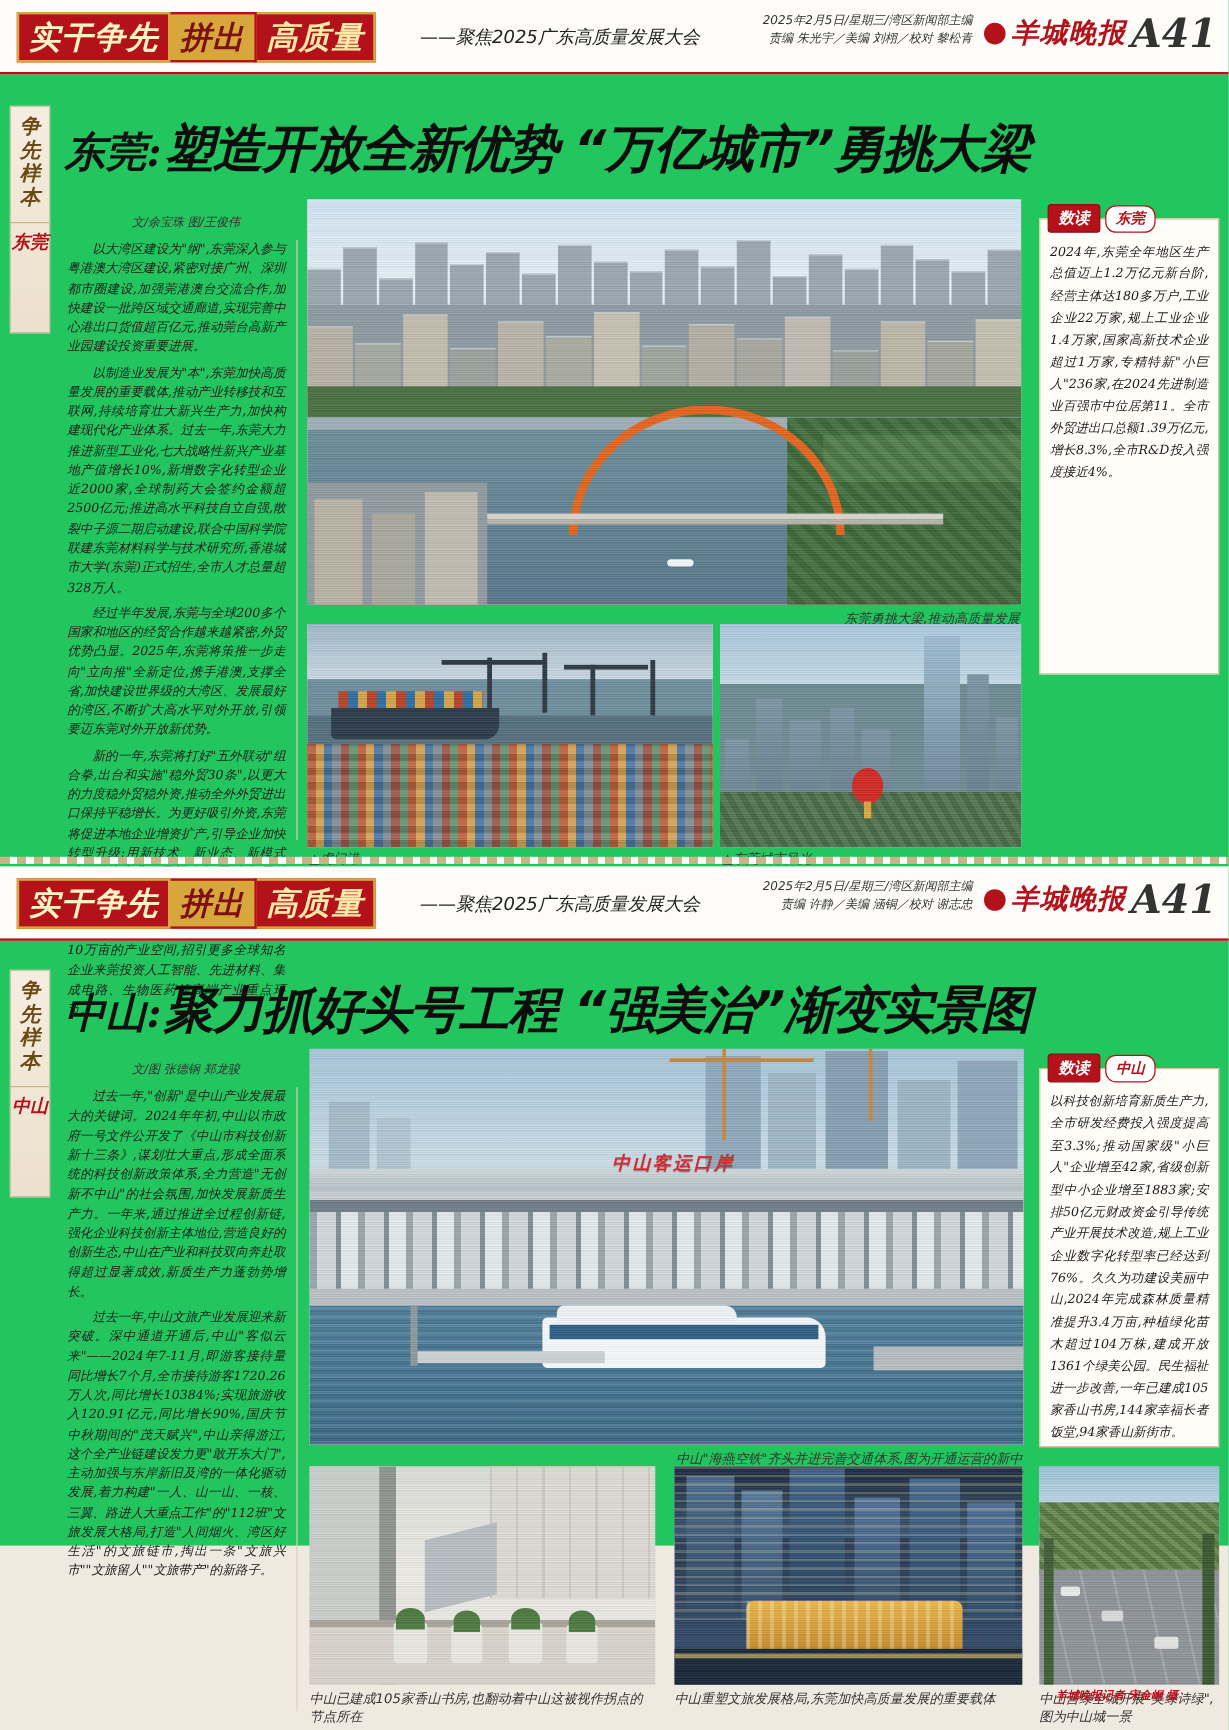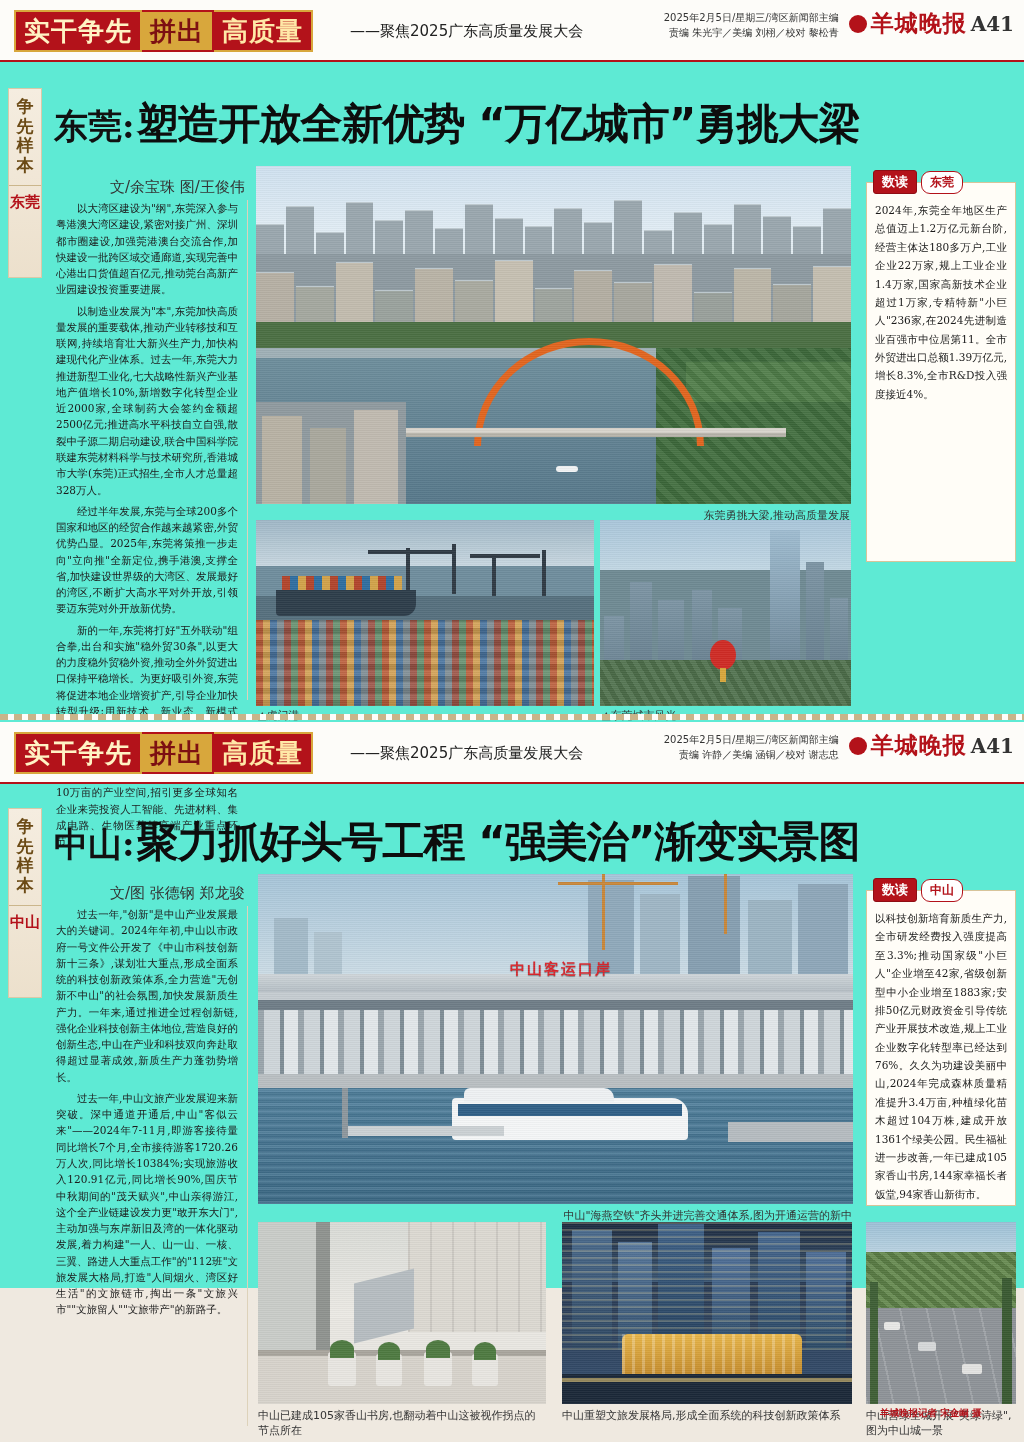--- a/index.html
+++ b/index.html
@@ -7,21 +7,22 @@
   body {
     width:1024px; height:1442px;
     background:#efe9e0;
     font-family:"DejaVu Sans","Liberation Sans",sans-serif;
     color:#1a1a1a;
     position:relative;
     overflow:hidden;
   }
   .page {
     position:absolute; left:0; top:0; width:1024px; height:1288px;
-    background:#5eead4;
+    background:#22c55e;
+    font-style:italic;
   }
   
   .half { position:absolute; left:0; width:1024px; }
   .half.top { top:0; height:722px; }
   .half.bottom { top:722px; height:720px; }
 
   
   .masthead {
     position:absolute; left:0; top:0; width:1024px; height:62px;
     background:#fdfcf9;
@@ -53,21 +54,21 @@
   .mast-right {
     position:absolute; right:10px; top:8px; text-align:right;
     display:flex; align-items:flex-start; gap:10px;
   }
   .mast-meta { font-size:10px; line-height:1.5; color:#333; text-align:right; padding-top:2px;}
   .paper-brand { display:flex; align-items:center; gap:4px; }
   .paper-name {
     font-size:23px; font-weight:bold; color:#b3121a; letter-spacing:1px;
     font-family:"DejaVu Serif","Liberation Serif",serif;
   }
-  .paper-page { font-size:20px; color:#333; font-weight:bold; font-family:"DejaVu Serif",serif;}
+  .paper-page { font-size:33px; color:#333; font-weight:bold; font-family:"DejaVu Serif",serif;}
   .brand-dot {
     width:18px;height:18px;border-radius:50%;background:#b3121a;
     display:inline-block;
   }
 
   
   .vtag {
     position:absolute; left:8px; width:34px;
     background:linear-gradient(180deg,#f5ede0,#ece0cc);
     border:1px solid #d9c9a8;
@@ -89,21 +90,21 @@
     font-family:"DejaVu Serif","Liberation Serif",serif;
     margin-right:2px;
   }
   .hl-main {
     font-size:42px; font-weight:bold; color:#0d0d0d;
     font-family:"DejaVu Sans","Liberation Sans",sans-serif;
     letter-spacing:-1px;
   }
 
   
-  .byline { position:absolute; font-size:15px; color:#333; }
+  .byline { position:absolute; font-size:10px; color:#333; }
 
   
   .bodycol {
     position:absolute;
     font-size:10.5px; line-height:1.55; color:#1b1b1b;
     text-align:justify;
     font-family:"DejaVu Serif","Liberation Serif",serif;
     column-gap:10px;
   }
   .bodycol p { margin:0 0 5px 0; text-indent:2em; }
@@ -495,21 +496,21 @@
       <div style="position:absolute;left:0;top:0;width:100%;height:128px;
         background:repeating-linear-gradient(0deg,rgba(255,235,170,.22) 0 2px,transparent 2px 7px);"></div>
 
       <div style="position:absolute;left:60px;top:112px;width:180px;height:44px;background:linear-gradient(180deg,#e8b64a,#c1882a);border-radius:6px 6px 0 0;"></div>
       <div style="position:absolute;left:60px;top:112px;width:180px;height:44px;
         background:repeating-linear-gradient(90deg,rgba(255,255,255,.25) 0 3px,transparent 3px 10px);"></div>
       <div style="position:absolute;left:0;top:152px;width:100%;height:30px;background:#1b2838;"></div>
       <div style="position:absolute;left:0;top:156px;width:100%;height:4px;background:#e9c978;opacity:.6;"></div>
       <div class="noise"></div>
     </div>
-    <div class="cap" style="left:562px; top:686px; width:290px;">中山重塑文旅发展格局,形成全面系统的科技创新政策体系</div>
+    <div class="cap" style="left:562px; top:686px; width:290px;">中山重塑文旅发展格局,东莞加快高质量发展的重要载体</div>
 
     <div class="photo ph7" style="left:866px; top:500px; width:150px; height:182px;">
       <div class="sky"></div>
       <div style="position:absolute;left:0;top:0;width:100%;height:54px;background:linear-gradient(180deg,#9dc0d6,#cfe0e9);"></div>
       <div style="position:absolute;left:0;top:30px;width:100%;height:60px;background:#5f8448;"></div>
       <div style="position:absolute;left:0;top:30px;width:100%;height:60px;
         background:repeating-linear-gradient(40deg,rgba(255,255,255,.08) 0 4px,rgba(0,0,0,.10) 4px 9px);"></div>
       <div style="position:absolute;left:0;top:86px;width:100%;height:96px;background:#8e9398;"></div>
       <div style="position:absolute;left:0;top:86px;width:100%;height:96px;
         background:repeating-linear-gradient(78deg,rgba(255,255,255,.16) 0 2px,transparent 2px 26px);"></div>

